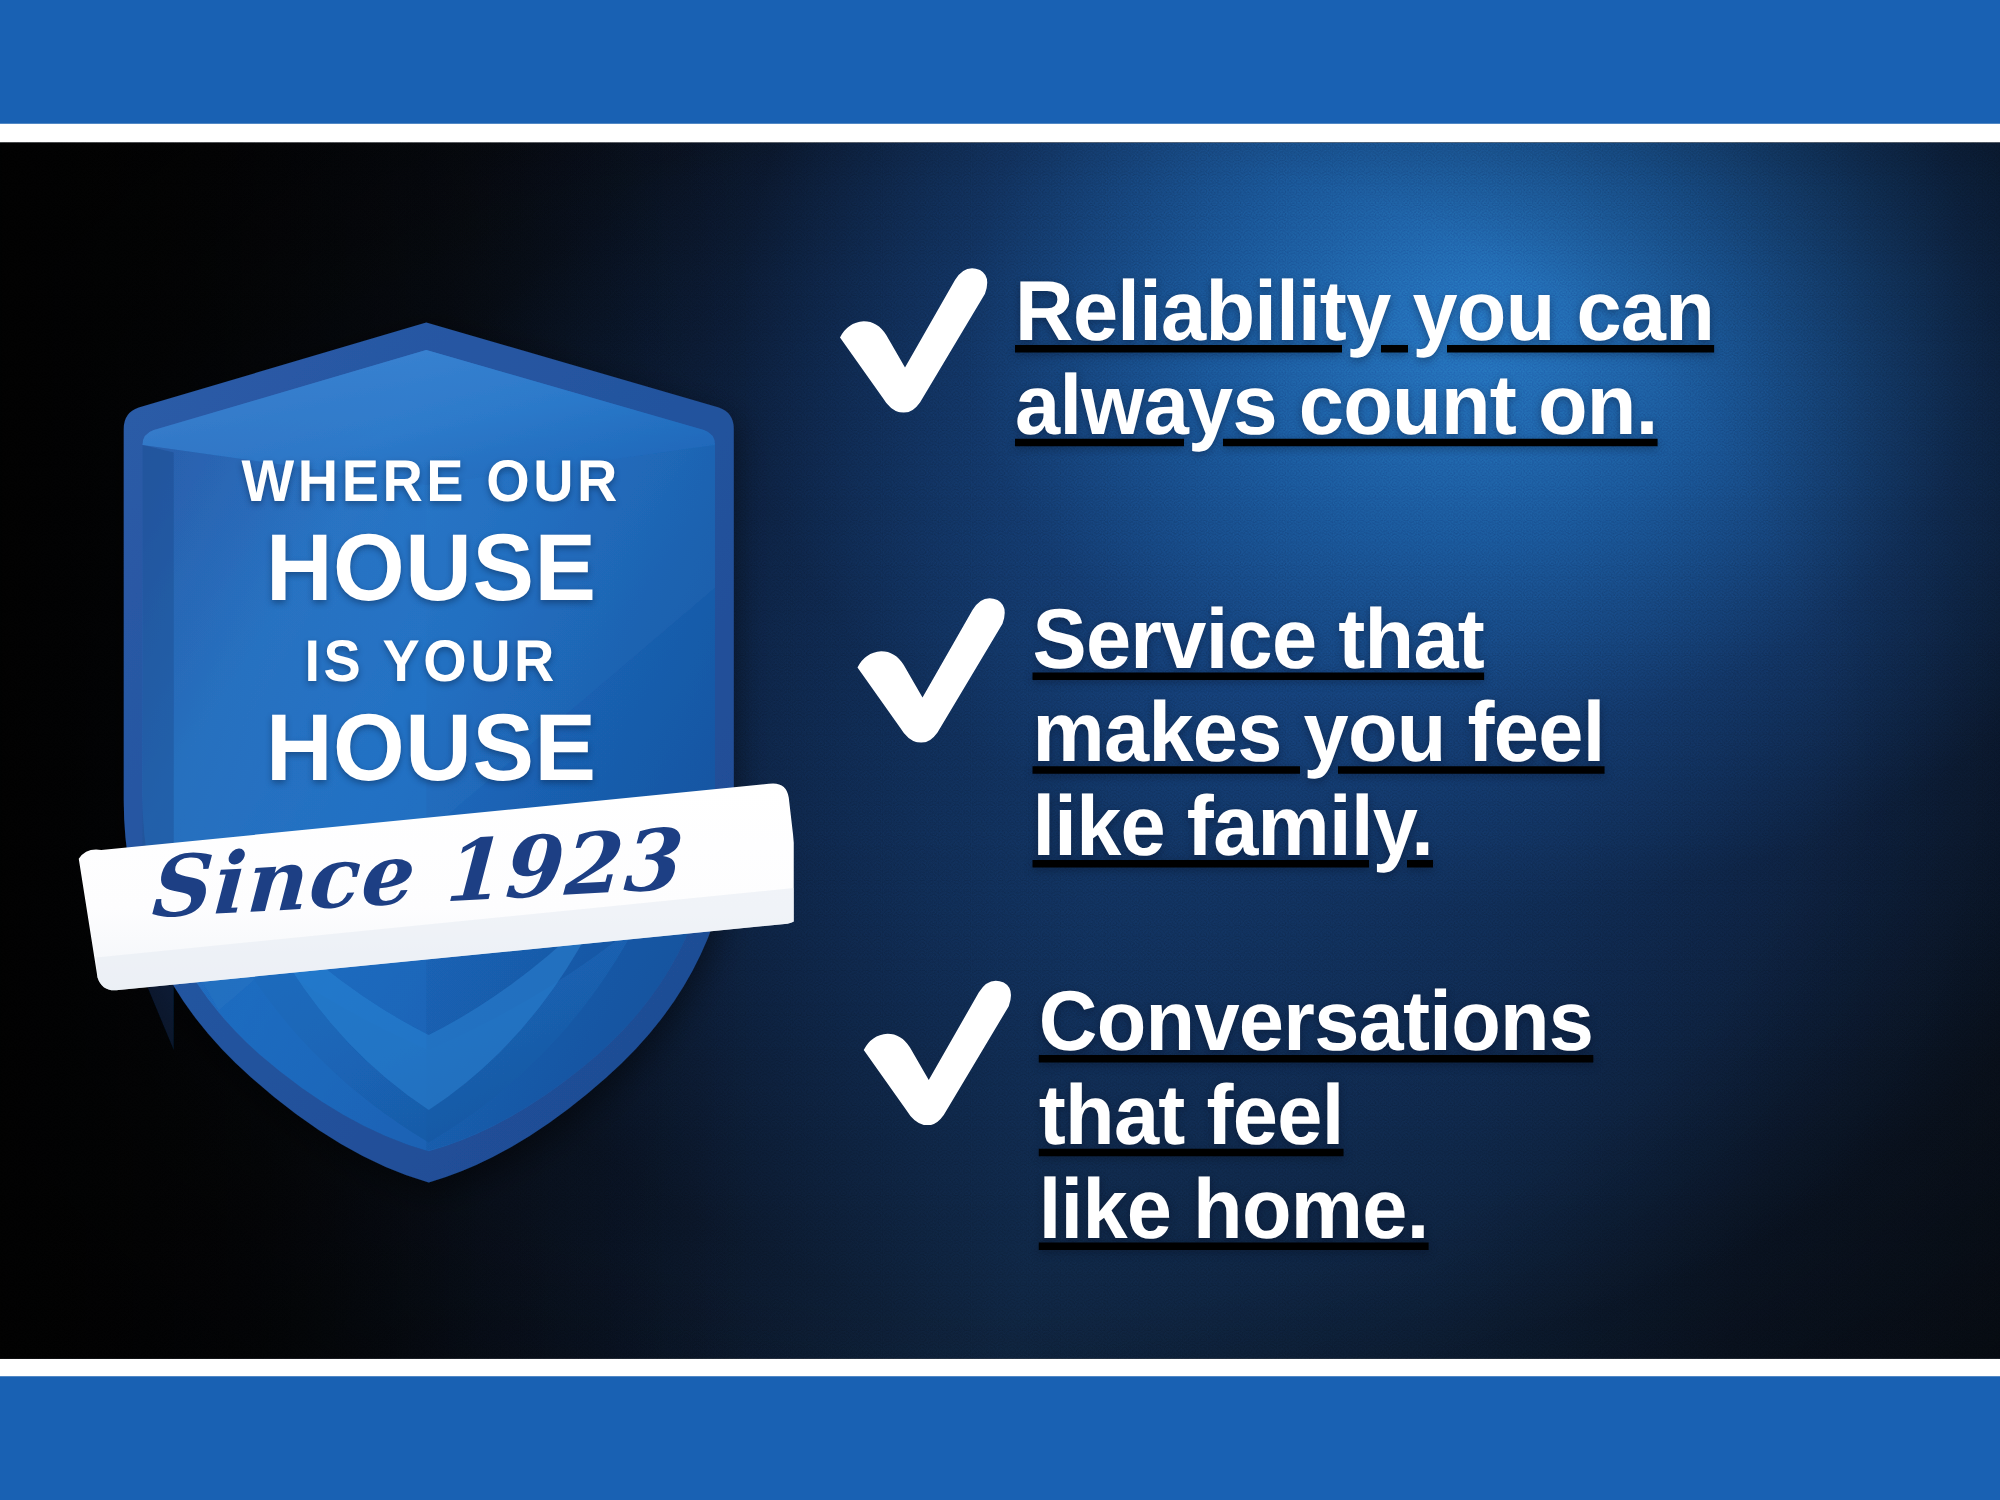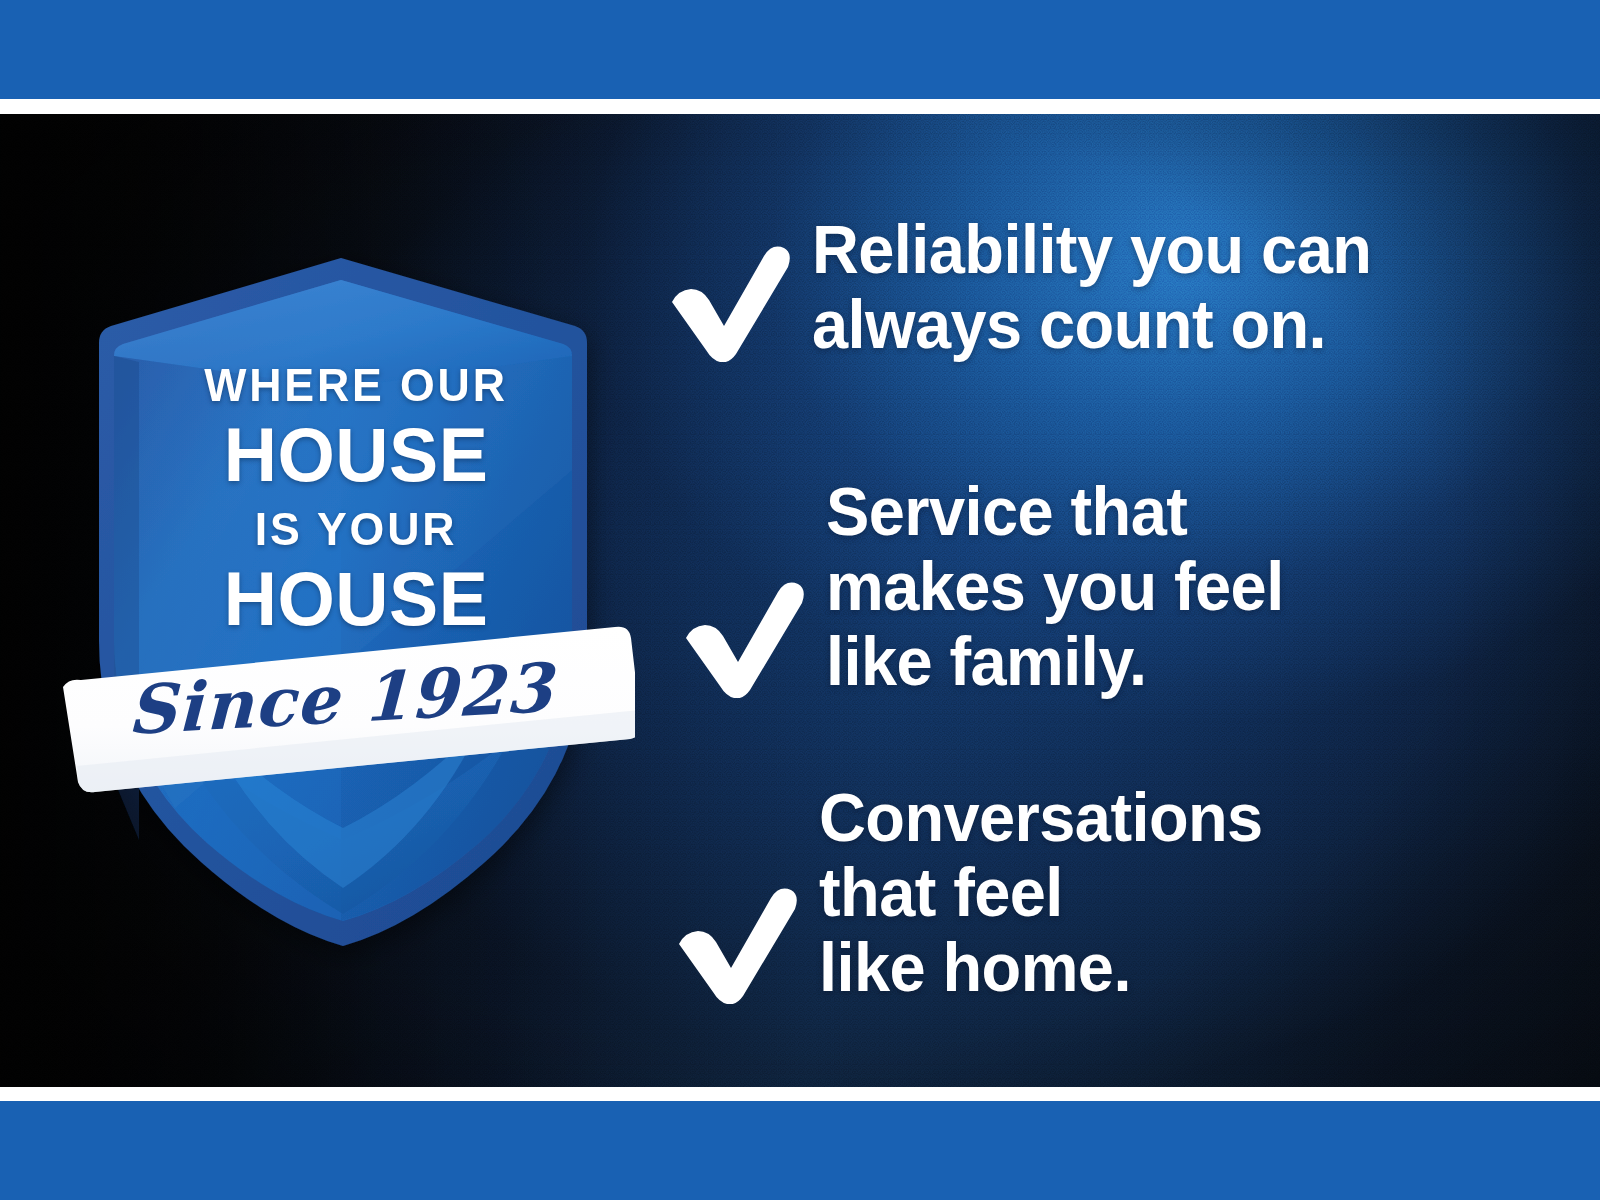--- a/index.html
+++ b/index.html
@@ -101,21 +101,21 @@
     position: absolute;
     left: 55px;
     top: 140px;
     width: 580px;
     height: 830px;
   }
   .emblem svg { display: block; width: 100%; height: 100%; }
 
   .emblem-text {
     position: absolute;
-    left: 11px;
+    left: 0;
     top: 0;
     width: 580px;
     height: 830px;
     pointer-events: none;
   }
   .crest-line {
     position: absolute;
     width: 100%;
     text-align: center;
     color: #ffffff;
@@ -160,25 +160,26 @@
   
   .checklist {
     position: absolute;
     left: 660px;
     top: 180px;
     width: 880px;
   }
   .check-row {
     position: absolute;
     display: flex;
-    align-items: flex-end;
+    align-items: flex-start;
+    text-decoration: underline;
   }
   .row-1 { top: 28px;  left: 0; }
   .row-2 { top: 292px; left: 14px; }
-  .row-3 { top: 598px; left: 7px; }
+  .row-3 { top: 598px; left: 19px; }
 
   .check-icon {
     flex: 0 0 auto;
     width: 136px;
     height: 122px;
     margin-right: 16px;
   }
   .check-icon svg { display: block; width: 100%; height: 100%; }
 
   .check-text {

